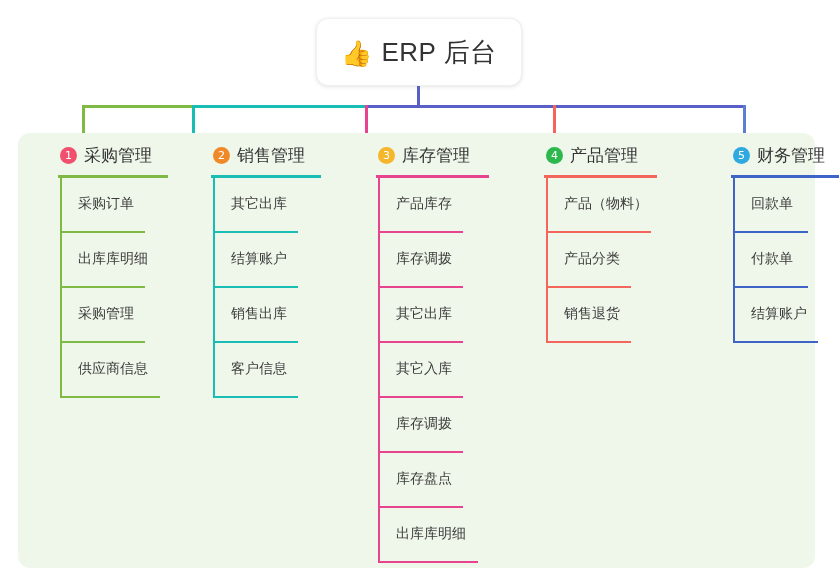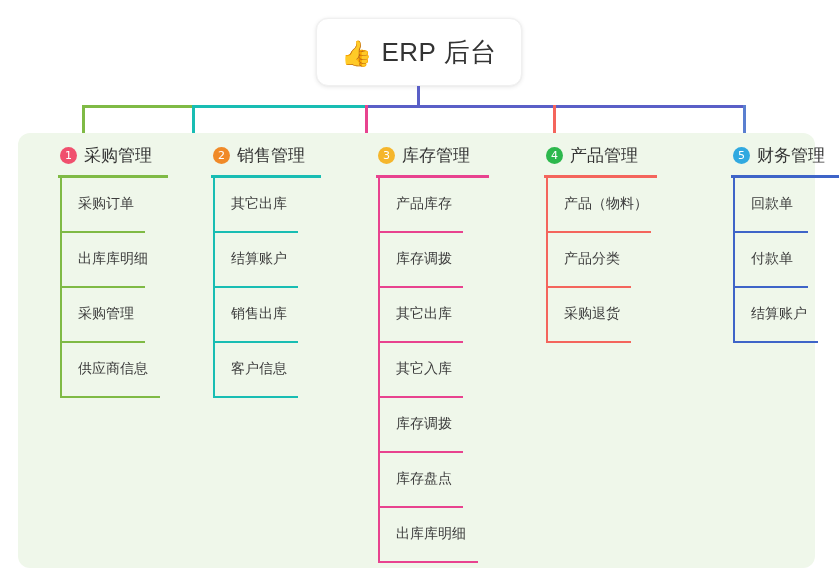--- a/index.html
+++ b/index.html
@@ -298,21 +298,21 @@
       <div class="items">
         <div class="item">
           <span class="item-label">产品（物料）</span>
           <span class="item-rule" style="background: rgb(244, 101, 92); width: 105px;"></span>
         </div>
         <div class="item">
           <span class="item-label">产品分类</span>
           <span class="item-rule" style="background: rgb(244, 101, 92); width: 85px;"></span>
         </div>
         <div class="item">
-          <span class="item-label">采购退货</span>
+          <span class="item-label">销售退货</span>
           <span class="item-rule" style="background: rgb(244, 101, 92); width: 85px;"></span>
         </div>
       </div>
     </div>
 
     <div class="col col-5">
       <div class="col-head">
         <span class="badge" style="background: rgb(48, 169, 224);">5</span>
         <span class="col-title">财务管理</span>
         <span class="head-rule" style="background: rgb(62, 100, 200); width: 113px;"></span>

